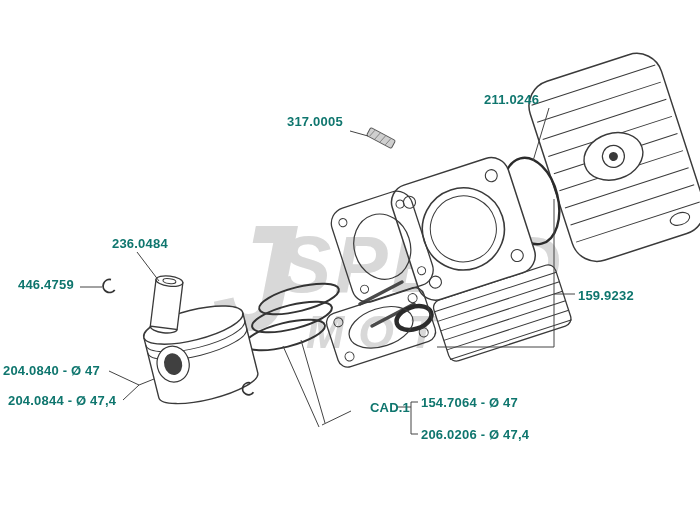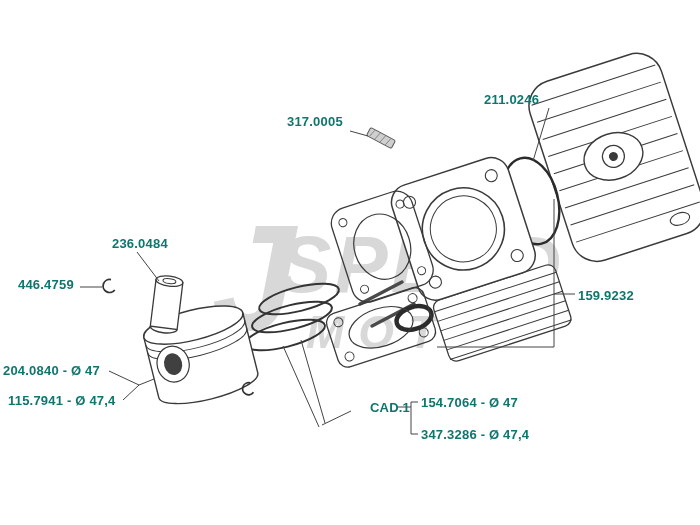--- a/index.html
+++ b/index.html
@@ -118,19 +118,19 @@
       <path d="M396 407 L411 407 M411 402 L411 434 M411 402 L418 402 M411 434 L418 434"></path>
       <path d="M554 199 L554 347 L437 347 M554 294 L575 294"></path>
     </g>
   </svg>
 
   <div class="lbl" style="left:484px;top:92px">211.0246</div>
   <div class="lbl" style="left:287px;top:114px">317.0005</div>
   <div class="lbl" style="left:112px;top:236px">236.0484</div>
   <div class="lbl" style="left:18px;top:277px">446.4759</div>
   <div class="lbl" style="left:3px;top:363px">204.0840 - Ø 47</div>
-  <div class="lbl" style="left:8px;top:393px">115.7941 - Ø 47,4</div>
+  <div class="lbl" style="left:8px;top:393px">204.0844 - Ø 47,4</div>
   <div class="lbl" style="left:578px;top:288px">159.9232</div>
   <div class="lbl" style="left:370px;top:400px">CAD.1</div>
   <div class="lbl" style="left:421px;top:395px">154.7064 - Ø 47</div>
-  <div class="lbl" style="left:421px;top:427px">347.3286 - Ø 47,4</div>
+  <div class="lbl" style="left:421px;top:427px">206.0206 - Ø 47,4</div>
 
 </div>
 
 </body></html>

